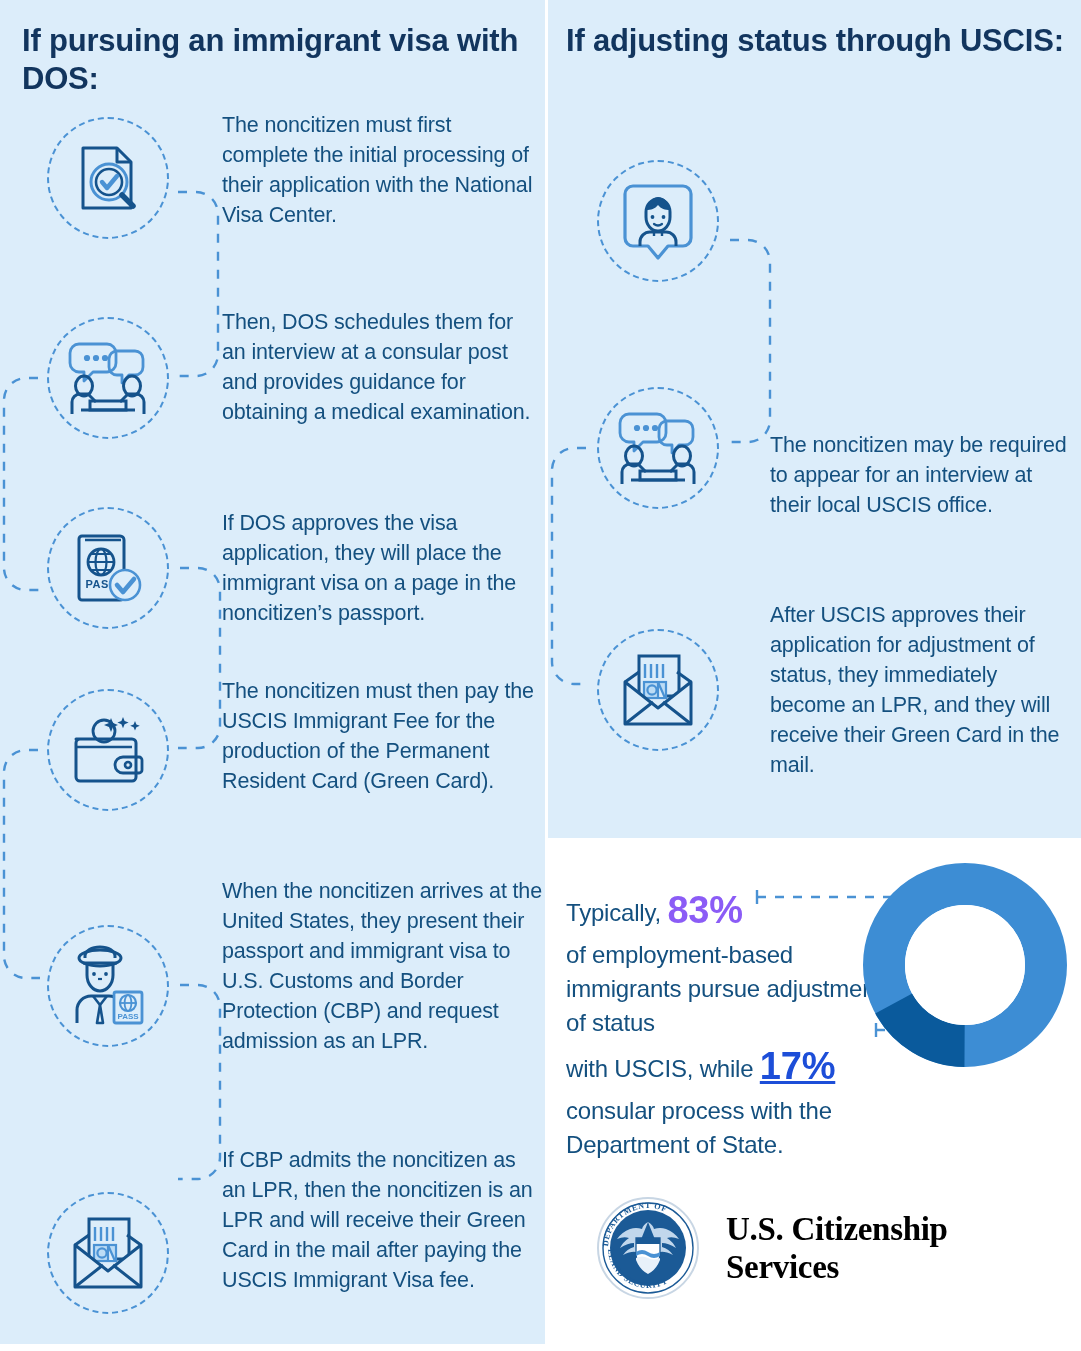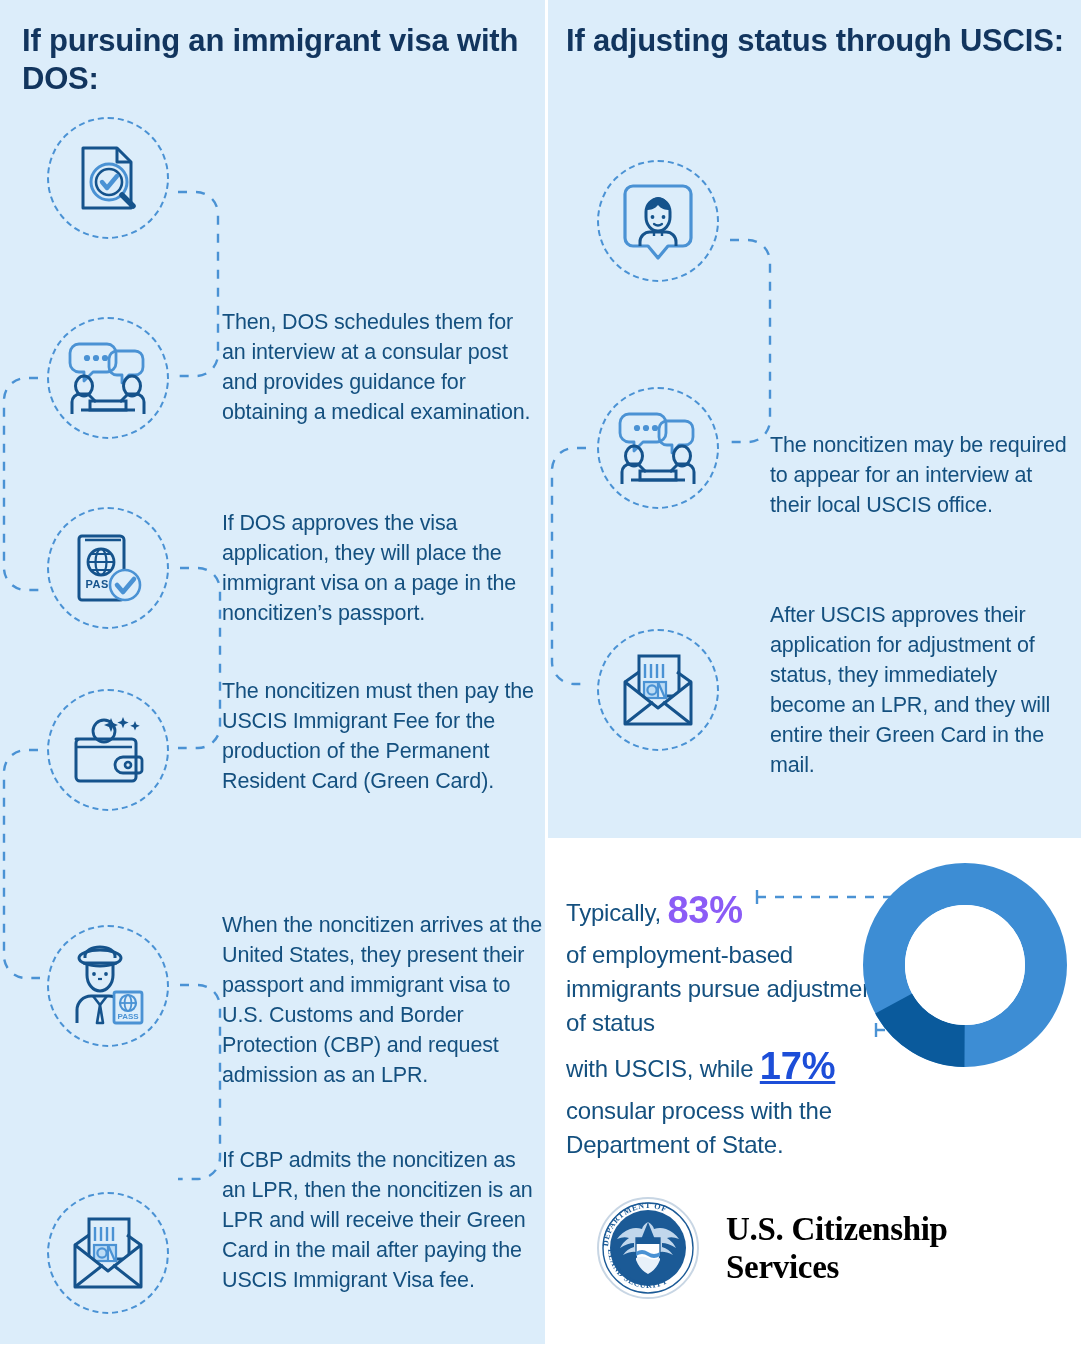--- a/index.html
+++ b/index.html
@@ -135,20 +135,21 @@
   <div class="icon-bubble" style="left:47px; top:117px;">
     <svg width="78" height="78" viewBox="0 0 78 78">
       <path d="M14 9 h34 l14 14 v46 h-48 z" fill="none" stroke="#15538c" stroke-width="3" stroke-linejoin="round"></path>
       <path d="M48 9 v14 h14" fill="none" stroke="#15538c" stroke-width="3" stroke-linejoin="round"></path>
       <circle cx="40" cy="43" r="18" fill="#dcedfa" stroke="#4a92d4" stroke-width="3"></circle>
       <circle cx="40" cy="43" r="13" fill="none" stroke="#15538c" stroke-width="2.6"></circle>
       <path d="M33 43 l5 6 l10 -12" fill="none" stroke="#4a92d4" stroke-width="4.4" stroke-linecap="round" stroke-linejoin="round"></path>
       <path d="M53 56 l11 11" stroke="#15538c" stroke-width="5.5" stroke-linecap="round" fill="none"></path>
     </svg>
   </div>
+  <div class="step-text" style="left:222px; top:110px; width:318px;">The noncitizen must first complete the initial processing of their application with the National Visa Center.</div>
 
   <div class="icon-bubble" style="left:47px; top:317px;">
     <svg width="86" height="80" viewBox="0 0 86 80">
       <path d="M14 6 h28 a9,9 0 0 1 9,9 v10 a9,9 0 0 1 -9,9 h-14 l-9 9 v-9 h-5 a9,9 0 0 1 -9,-9 v-10 a9,9 0 0 1 9,-9 z" fill="none" stroke="#4a92d4" stroke-width="2.8" stroke-linejoin="round"></path>
       <circle cx="22" cy="20" r="3.1" fill="#4a92d4"></circle>
         <circle cx="31" cy="20" r="3.1" fill="#4a92d4"></circle>
         <circle cx="40" cy="20" r="3.1" fill="#4a92d4"></circle>
       <path d="M52 13 h18 a8,8 0 0 1 8,8 v8 a8,8 0 0 1 -8,8 h-6 l-7 8 v-8 h-5 a8,8 0 0 1 -8,-8 v-8 a8,8 0 0 1 8,-8 z" fill="none" stroke="#4a92d4" stroke-width="2.8" stroke-linejoin="round"></path>
       <ellipse cx="19" cy="48" rx="8.5" ry="10" fill="none" stroke="#15538c" stroke-width="3"></ellipse>
       <ellipse cx="67" cy="48" rx="8.5" ry="10" fill="none" stroke="#15538c" stroke-width="3"></ellipse>
@@ -200,21 +201,21 @@
       <path d="M10 78 v-13 a14,14 0 0 1 14,-14 h18 a14,14 0 0 1 14,14 v13" fill="none" stroke="#15538c" stroke-width="3" stroke-linejoin="round"></path>
       <path d="M26 51 l7 9 l7 -9" fill="none" stroke="#15538c" stroke-width="2.6" stroke-linejoin="round"></path>
       <path d="M33 60 l-3 18 h6 z" fill="none" stroke="#15538c" stroke-width="2.6" stroke-linejoin="round"></path>
       <rect x="47" y="47" width="28" height="31" rx="2" fill="#dcedfa" stroke="#4a92d4" stroke-width="2.8"></rect>
       <circle cx="61" cy="58" r="8" fill="none" stroke="#4a92d4" stroke-width="2.2"></circle>
       <ellipse cx="61" cy="58" rx="3.4" ry="8" fill="none" stroke="#4a92d4" stroke-width="1.8"></ellipse>
       <path d="M53 58 h16" stroke="#4a92d4" stroke-width="1.8" fill="none"></path>
       <text x="61" y="74" text-anchor="middle" font-family="Liberation Sans, sans-serif" font-size="8" font-weight="bold" fill="#4a92d4">PASS</text>
     </svg>
   </div>
-  <div class="step-text" style="left:222px; top:876px; width:322px;margin-top:34px;">When the noncitizen arrives at the United States, they present their passport and immigrant visa to U.S. Customs and Border Protection (CBP) and request admission as an LPR.</div>
+  <div class="step-text" style="left:222px; top:876px; width:322px;">When the noncitizen arrives at the United States, they present their passport and immigrant visa to U.S. Customs and Border Protection (CBP) and request admission as an LPR.</div>
 
   <div class="icon-bubble" style="left:47px; top:1192px;">
     <svg width="82" height="76" viewBox="0 0 82 76">
       <rect x="22" y="4" width="40" height="40" fill="#dcedfa" stroke="#15538c" stroke-width="3"></rect>
       <path d="M28 12 v14 M34 12 v14 M40 12 v14 M46 12 v14" stroke="#4a92d4" stroke-width="2.4" fill="none"></path>
       <rect x="27" y="30" width="22" height="16" fill="#bcdcf5" stroke="#4a92d4" stroke-width="2.2"></rect>
       <circle cx="35" cy="38" r="4.6" fill="none" stroke="#4a92d4" stroke-width="2.2"></circle>
       <path d="M41 46 v-16 l7 16 z" fill="#dcedfa" stroke="#4a92d4" stroke-width="2.2" stroke-linejoin="round"></path>
       <path d="M8 30 l33 -24 l33 24 v42 h-66 z" fill="none" stroke="#15538c" stroke-width="3" stroke-linejoin="round" opacity="0"></path>
       <path d="M8 30 v42 h66 v-42 l-33 26 z" fill="#dcedfa" stroke="#15538c" stroke-width="3" stroke-linejoin="round"></path>
@@ -261,21 +262,21 @@
       <rect x="22" y="4" width="40" height="40" fill="#dcedfa" stroke="#15538c" stroke-width="3"></rect>
       <path d="M28 12 v14 M34 12 v14 M40 12 v14 M46 12 v14" stroke="#4a92d4" stroke-width="2.4" fill="none"></path>
       <rect x="27" y="30" width="22" height="16" fill="#bcdcf5" stroke="#4a92d4" stroke-width="2.2"></rect>
       <circle cx="35" cy="38" r="4.6" fill="none" stroke="#4a92d4" stroke-width="2.2"></circle>
       <path d="M41 46 v-16 l7 16 z" fill="#dcedfa" stroke="#4a92d4" stroke-width="2.2" stroke-linejoin="round"></path>
       <path d="M8 30 v42 h66 v-42 l-33 26 z" fill="#dcedfa" stroke="#15538c" stroke-width="3" stroke-linejoin="round"></path>
       <path d="M8 72 l28 -22 M74 72 l-28 -22" stroke="#15538c" stroke-width="3" fill="none"></path>
       <path d="M8 30 l14 -10 M74 30 l-14 -10" stroke="#15538c" stroke-width="3" fill="none"></path>
     </svg>
   </div>
-  <div class="step-text" style="left:770px; top:600px; width:300px;">After USCIS approves their application for adjustment of status, they immediately become an LPR, and they will entire their Green Card in the mail.</div>
+  <div class="step-text" style="left:770px; top:600px; width:300px;">After USCIS approves their application for adjustment of status, they immediately become an LPR, and they will receive their Green Card in the mail.</div>
 
   <div id="stat-text">
     <span>Typically,</span>
     <span class="pct-big pct-83">83%</span><br>
     <span>of employment-based immigrants pursue adjustment of status</span><br>
     <span>with USCIS, while</span>
     <span class="pct-big pct-17">17%</span><br>
     <span>consular process with the Department of State.</span>
   </div>
 

